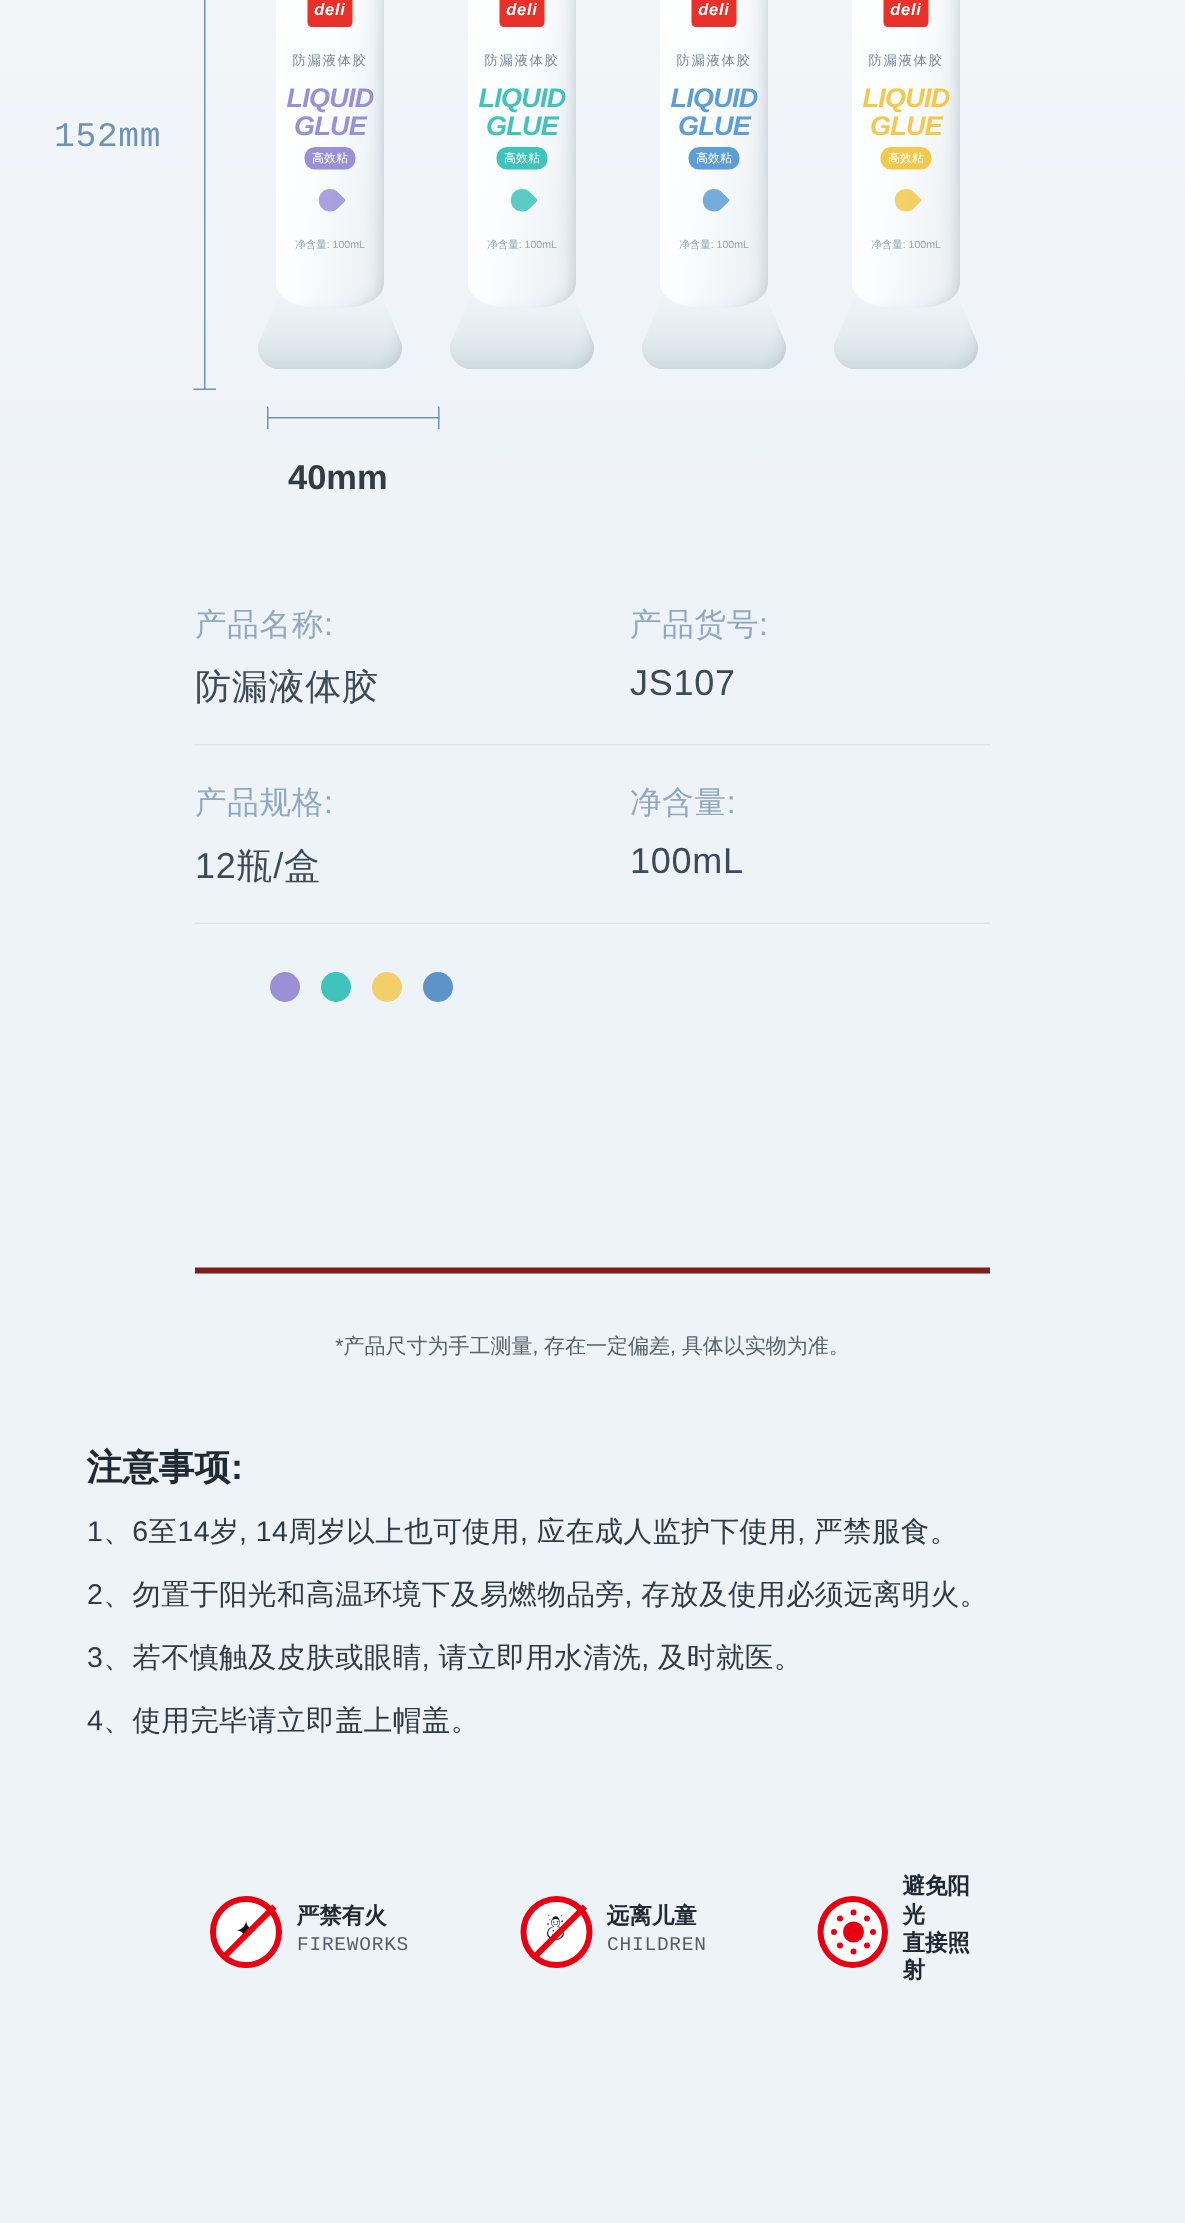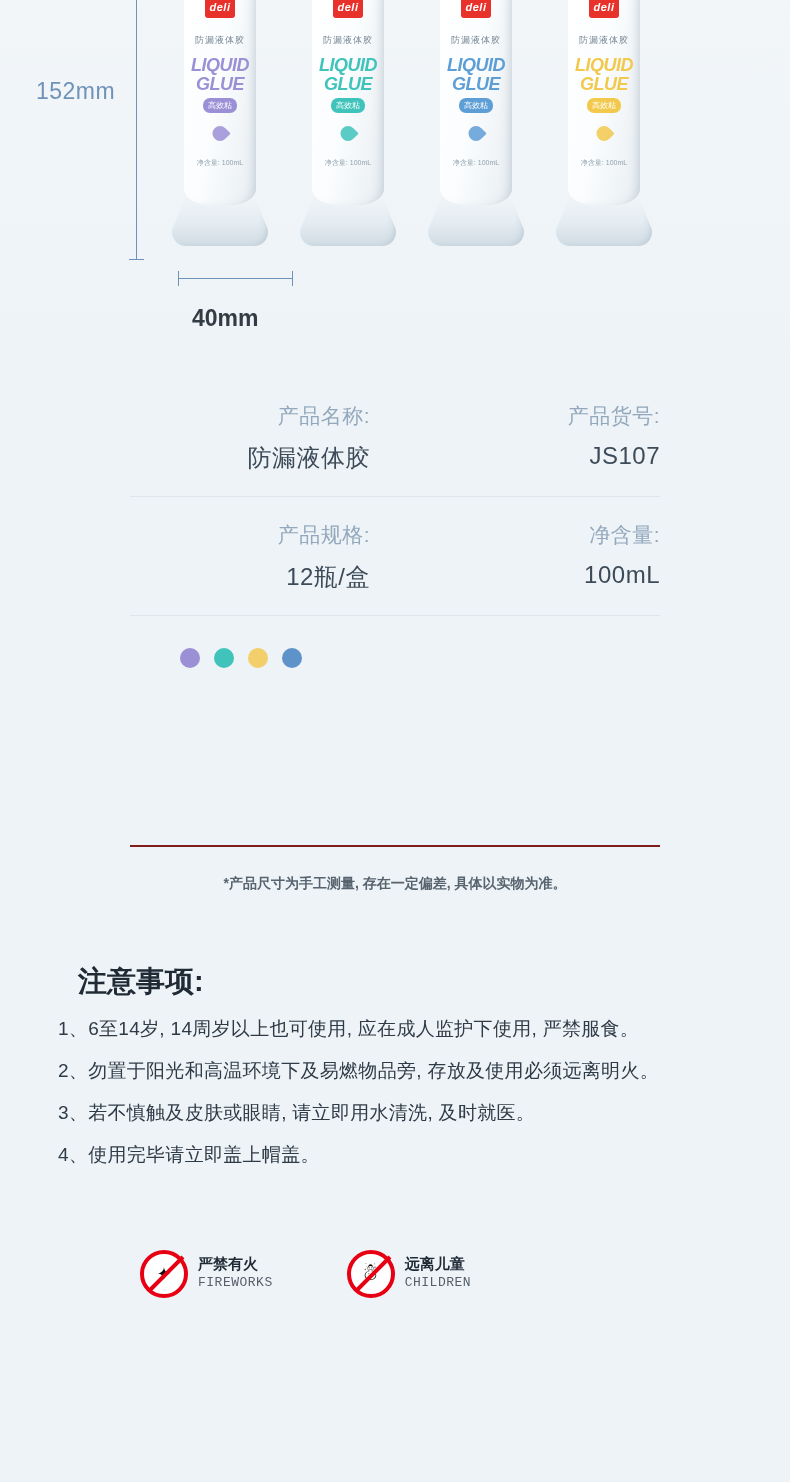--- a/index.html
+++ b/index.html
@@ -157,20 +157,21 @@
   }
   .dim-v:before { top: 0; }
   .dim-v:after  { bottom: 0; }
   .dim-v-label {
     position: absolute;
     left: 36px;
     top: 78px;
     font-size: 23px;
     color: #6f93b8;
     letter-spacing: .5px;
+    font-family: Liberation Mono, monospace;
   }
   .dim-h {
     position: absolute;
     left: 178px;
     top: 278px;
     width: 115px;
     height: 1px;
     background: #6f93b8;
   }
   .dim-h:before, .dim-h:after {
@@ -198,21 +199,21 @@
     left: 130px;
     top: 378px;
     width: 530px;
   }
   .spec-row {
     display: flex;
     border-top: 1px solid #dde5ec;
     padding: 24px 0 22px 0;
   }
   .spec-row:first-child { border-top: none; }
-  .spec-cell { width: 50%; text-align: right; }
+  .spec-cell { width: 50%; }
   .spec-cell.right { padding-left: 50px; }
   .spec-label {
     font-size: 21px;
     color: #93a8bd;
     margin-bottom: 12px;
     letter-spacing: .5px;
   }
   .spec-value {
     font-size: 24px;
     color: #3d4b59;
@@ -222,38 +223,36 @@
   .swatch { width: 20px; height: 20px; border-radius: 50%; }
 
   .note {
     position: absolute;
     left: 130px;
     top: 845px;
     width: 530px;
     text-align: center;
     font-size: 14px;
     color: #57646f;
-    border-top: 2px solid #7f1d1d;
-    padding-top: 28px;
-    font-weight: bold;
+    border-top: 4px solid #7f1d1d;
+    padding-top: 40px;
   }
 
   
   .warnings {
     position: absolute;
     left: 58px;
     top: 962px;
     width: 700px;
   }
   .warn-title {
-    font-size: 29px;
+    font-size: 24px;
     font-weight: bold;
     color: #1f2a35;
     margin-bottom: 14px;
-    margin-left: 20px;
   }
   .warn-item {
     font-size: 19px;
     color: #2f3b47;
     margin: 0 0 16px 0;
     letter-spacing: .3px;
   }
 
   
   .icons {
@@ -444,14 +443,23 @@
     <div class="prohibit">
       <div class="glyph">☃</div>
       <div class="slash"></div>
     </div>
     <div class="icon-text">
       <div class="icon-cn">远离儿童</div>
       <div class="icon-en">CHILDREN</div>
     </div>
   </div>
 
+  <div class="icon-block">
+    <div class="sun-icon">
+      <div class="core"></div>
+    </div>
+    <div class="icon-text">
+      <div class="icon-cn">避免阳光</div>
+      <div class="icon-cn">直接照射</div>
+    </div>
+  </div>
 
 </div>
 
 </body></html>

